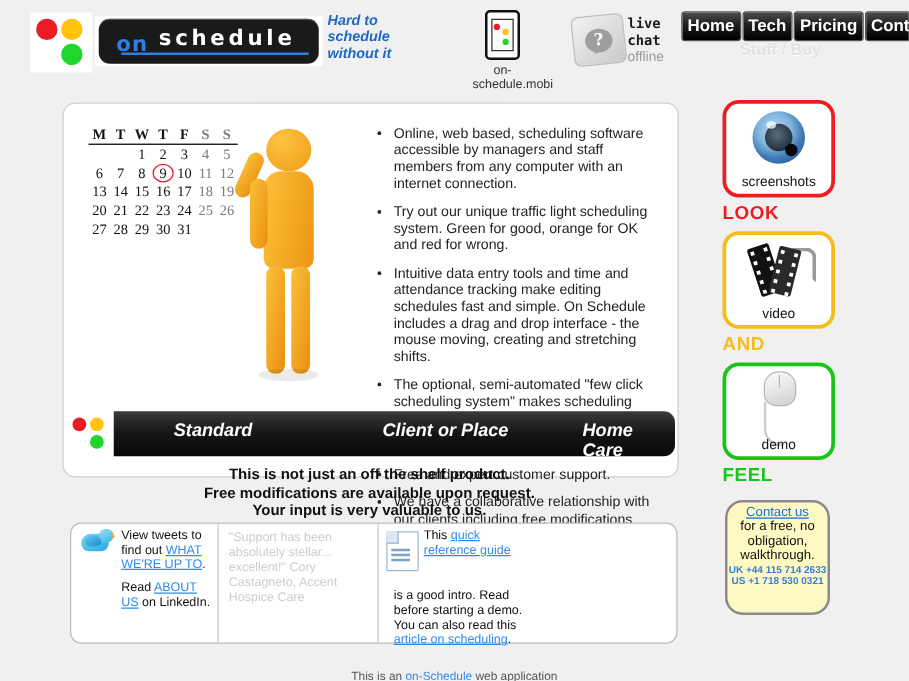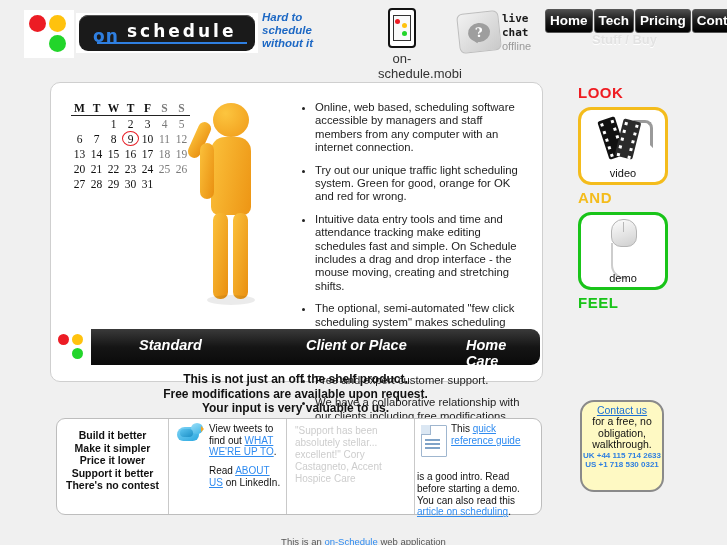--- a/index.html
+++ b/index.html
@@ -51,21 +51,21 @@
   .mobi{position:absolute;left:378px;top:8px;width:48px;text-align:center;}
   .mobi-phone{
     width:24px;height:36px;margin:0 auto;background:#fff;
     border:2px solid #111;border-radius:4px;position:relative;
   }
   .mobi-screen{position:absolute;left:3px;top:5px;width:16px;height:24px;background:#fafafa;border:1px solid #333;}
   .mdot{position:absolute;border-radius:50%;width:5px;height:5px;}
   .mdot.r{background:#ec1c24;left:5px;top:9px;}
   .mdot.a{background:#ffc20e;left:12px;top:13px;}
   .mdot.g{background:#22d52a;left:12px;top:21px;}
-  .mobi-label{font-size:13px;color:#333;margin-top:3px;}
+  .mobi-label{font-size:10px;color:#333;margin-top:3px;}
 
   .livechat{position:absolute;left:458px;top:8px;width:85px;height:46px;}
   .lc-key{
     position:absolute;left:0;top:4px;width:40px;height:38px;
     background:linear-gradient(140deg,#f2f2f2,#c9c9c9);
     border-radius:6px;border:1px solid #bdbdbd;
     transform:rotate(-6deg);
   }
   .lc-bubble{
     position:absolute;left:9px;top:10px;width:22px;height:19px;
@@ -247,21 +247,21 @@
   .ftext{position:absolute;left:40px;top:4px;width:74px;font-size:10px;line-height:11.6px;color:#111;}
   .ftext2{position:absolute;left:40px;top:46px;width:74px;font-size:10px;line-height:11.6px;color:#111;}
   .flink{color:#2f8bf0;text-decoration:underline;}
   .quote{font-size:10px;line-height:12px;color:#cdcdcd;}
   .doc-icon{position:absolute;left:6px;top:6px;width:26px;height:32px;}
   .doc-page{position:absolute;left:0;top:0;width:24px;height:30px;background:#fff;
     border:1.5px solid #9fb6cf;border-radius:1px;}
   .doc-fold{position:absolute;left:0;top:0;width:9px;height:9px;background:#dbe7f3;border-right:1.5px solid #9fb6cf;border-bottom:1.5px solid #9fb6cf;}
   .doc-line{position:absolute;left:4px;height:1.5px;background:#7fa3c8;}
   .guide-text{position:absolute;left:36px;top:4px;width:86px;font-size:10px;line-height:11.8px;color:#111;}
-  .guide-text2{position:absolute;left:2px;top:52px;width:120px;font-size:10px;line-height:11.8px;color:#111;}
+  .guide-text2{position:absolute;left:12px;top:52px;width:120px;font-size:10px;line-height:11.8px;color:#111;}
 
   #bottomline{
     position:absolute;left:0;top:536px;width:727px;text-align:center;
     font-size:9.5px;color:#555;
   }
   #bottomline a{color:#2f8bf0;}
 </style>
 </head>
 <body>
 
@@ -410,20 +410,29 @@
 </div>
 
 <div id="centertag">
   <div>This is not just an off the shelf product.</div>
   <div>Free modifications are available upon request.</div>
   <div>Your input is very valuable to us.</div>
 </div>
 
 <div id="side">
 
+  <div class="sbox red">
+    <span class="eye">
+      <span class="eye-iris">
+        <span class="eye-pupil"></span>
+      </span>
+      <span class="eye-gl"></span>
+    </span>
+    <span class="sbox-label">screenshots</span>
+  </div>
   <div class="sunder red">LOOK</div>
 
   <div class="sbox yellow">
     <span class="film">
       <span class="film-tail"></span>
       <span class="film-strip">
           <span class="fh" style="left: 2px; top: 3px;"></span>
           <span class="fh" style="left: 13px; top: 3px;"></span>
           <span class="fh" style="left: 2px; top: 11px;"></span>
           <span class="fh" style="left: 13px; top: 11px;"></span>
@@ -463,29 +472,20 @@
 
 <div id="contactbox">
   <div class="clink">Contact us</div>
   <div class="ctext">for a free, no obligation, walkthrough.</div>
   <div class="cphone">UK +44 115 714 2633</div>
   <div class="cphone">US +1 718 530 0321</div>
 </div>
 
 <div id="footer">
 
-  <div class="fcol c1">
-    <div class="slogan">
-      <div>Build it better</div>
-      <div>Make it simpler</div>
-      <div>Price it lower</div>
-      <div>Support it better</div>
-      <div>There's no contest</div>
-    </div>
-  </div>
 
   <div class="fcol c2">
     <span class="soc twitter">
       <span class="tw-body"></span>
       <span class="tw-head"></span>
       <span class="tw-beak"></span>
       <span class="tw-wing"></span>
     </span>
     <span class="soc linkedin">
       <span class="li-circle">

